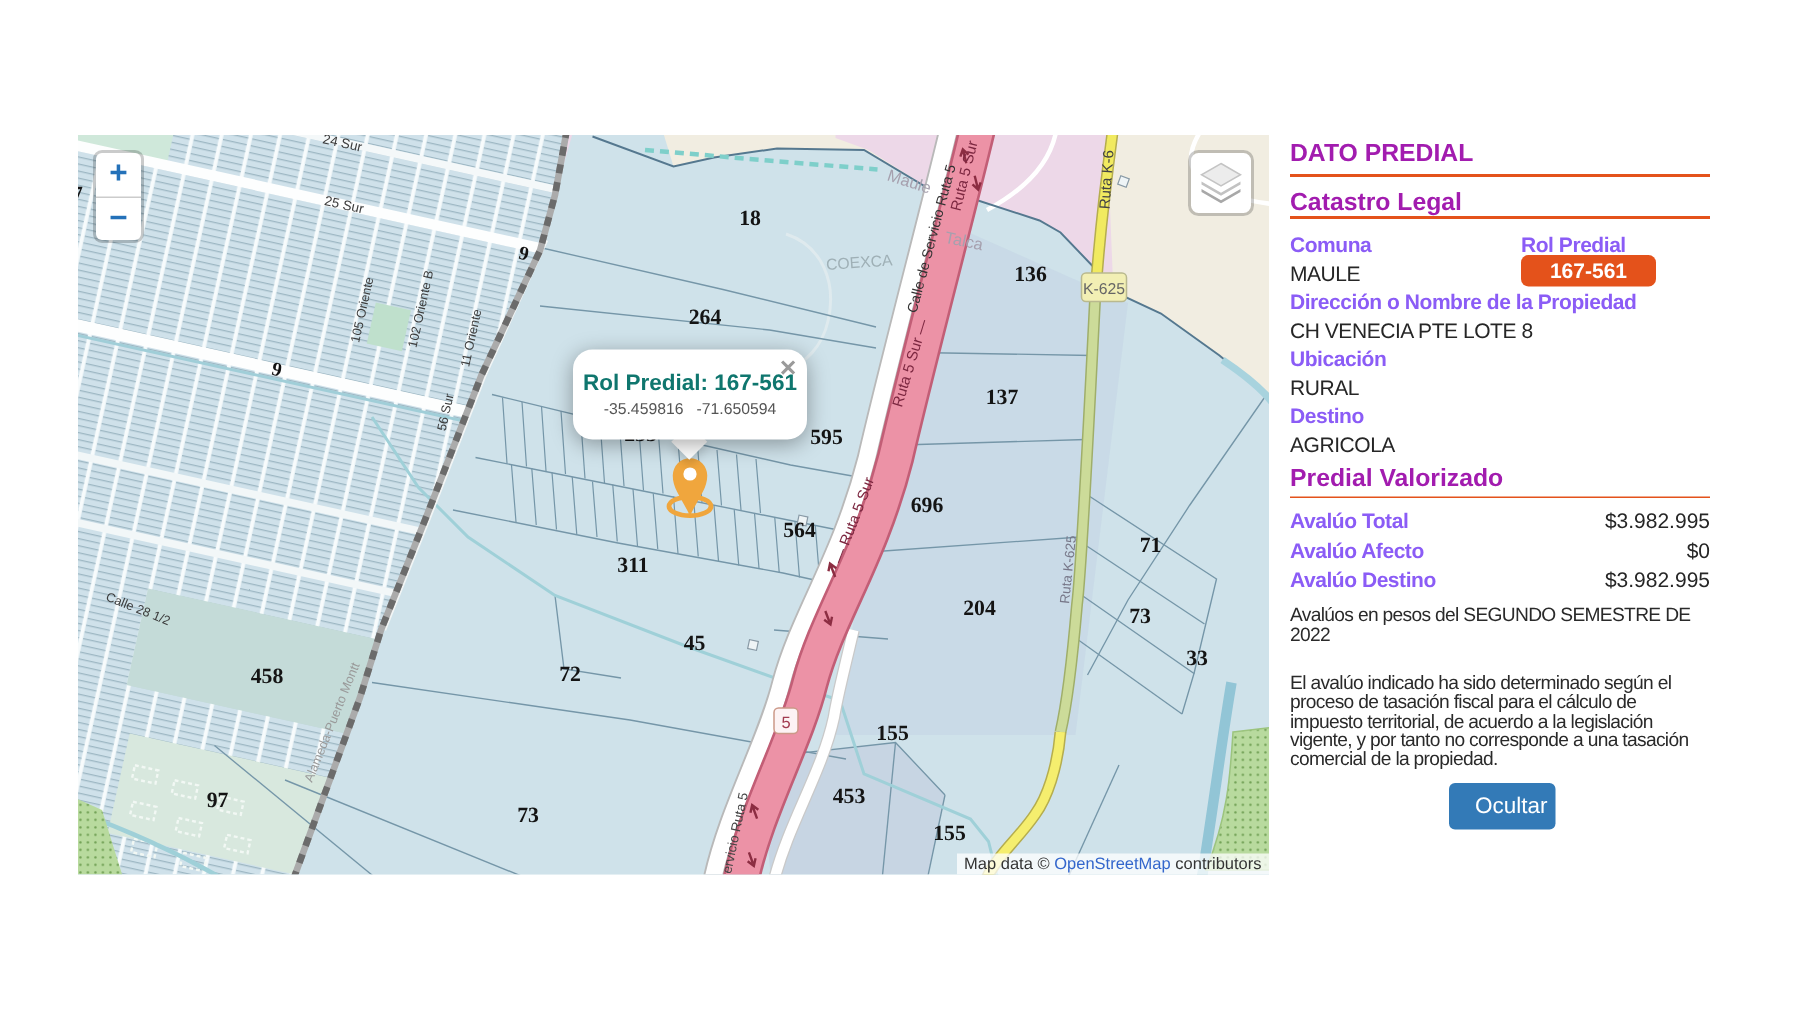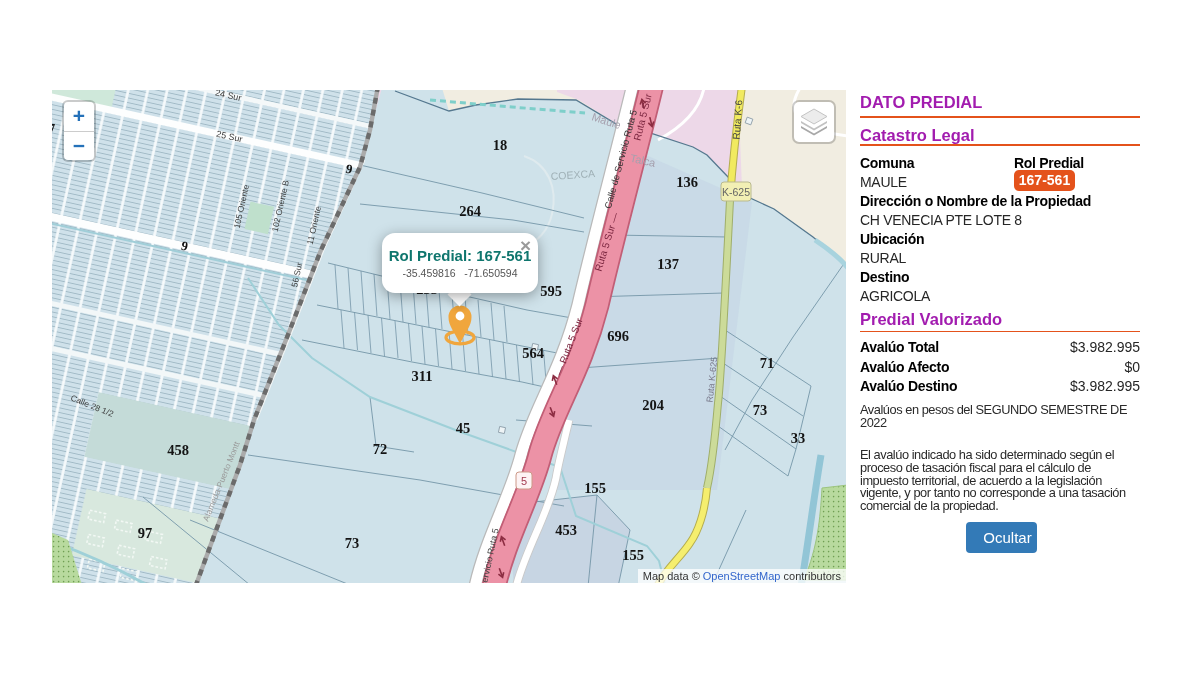--- a/index.html
+++ b/index.html
@@ -15,24 +15,24 @@
   #attrib { position:absolute; right:0; bottom:0; background:rgba(255,255,255,0.75); font-size:11px; color:#333; padding:0 5px; line-height:14.5px; white-space:nowrap; }
   #attrib a { color:#36c; text-decoration:none; }
   #popup { position:absolute; left:330px; top:143px; width:156px; height:60px; background:#fff; border-radius:13px; box-shadow:0 3px 14px rgba(0,0,0,0.35); text-align:center; }
   #popup .t1 { margin-top:14px; font-size:15px; font-weight:bold; color:#0f766e; }
   #popup .t2 { margin-top:3px; font-size:10.5px; color:#555; }
   #popup .x { position:absolute; right:7px; top:2px; font-size:19px; color:#9a9a9a; font-weight:bold; }
   #ptail { position:absolute; left:399px; top:196px; width:17px; height:17px; background:#fff; transform:rotate(45deg); box-shadow:3px 3px 6px rgba(0,0,0,0.12); }
   #panel { position:absolute; left:860px; top:0; width:280px; }
   .h1 { position:absolute; font-size:16.5px; font-weight:bold; color:#a21caf; white-space:nowrap; }
   .rule { position:absolute; left:0; width:280px; background:#e4521b; }
-  .lb { position:absolute; font-size:14px; font-weight:bold; color:#000000; white-space:nowrap; letter-spacing:-0.3px; }
+  .lb { position:absolute; font-size:14px; font-weight:bold; color:#8b5cf6; white-space:nowrap; letter-spacing:-0.3px; }
   .vl { position:absolute; font-size:14px; color:#262626; white-space:nowrap; letter-spacing:-0.3px; }
   .vr { position:absolute; right:0; font-size:14px; color:#262626; white-space:nowrap; }
-  #badge { position:absolute; left:154px; top:170px; width:61px; height:21px; background:#e4521b; color:#fff; font-size:14px; font-weight:bold; text-align:center; line-height:21px; border-radius:5px; }
+  #badge { position:absolute; left:154px; top:170px; width:90px; height:21px; background:#e4521b; color:#fff; font-size:14px; font-weight:bold; text-align:center; line-height:21px; border-radius:5px; }
   .para { position:absolute; left:0; width:282px; font-size:12.8px; line-height:12.8px; color:#2a2a2a; letter-spacing:-0.45px; }
   #btn { position:absolute; left:106px; top:522px; width:71px; height:31px; background:#337ab7; border-radius:4px; color:#fff; font-size:15px; text-align:center; line-height:31px;padding-left:12px; }
 </style>
 </head>
 <body>
 <div id="page">
 
   <div id="map">
     <svg width="794" height="493" viewBox="0 0 794 493">
 <defs>

